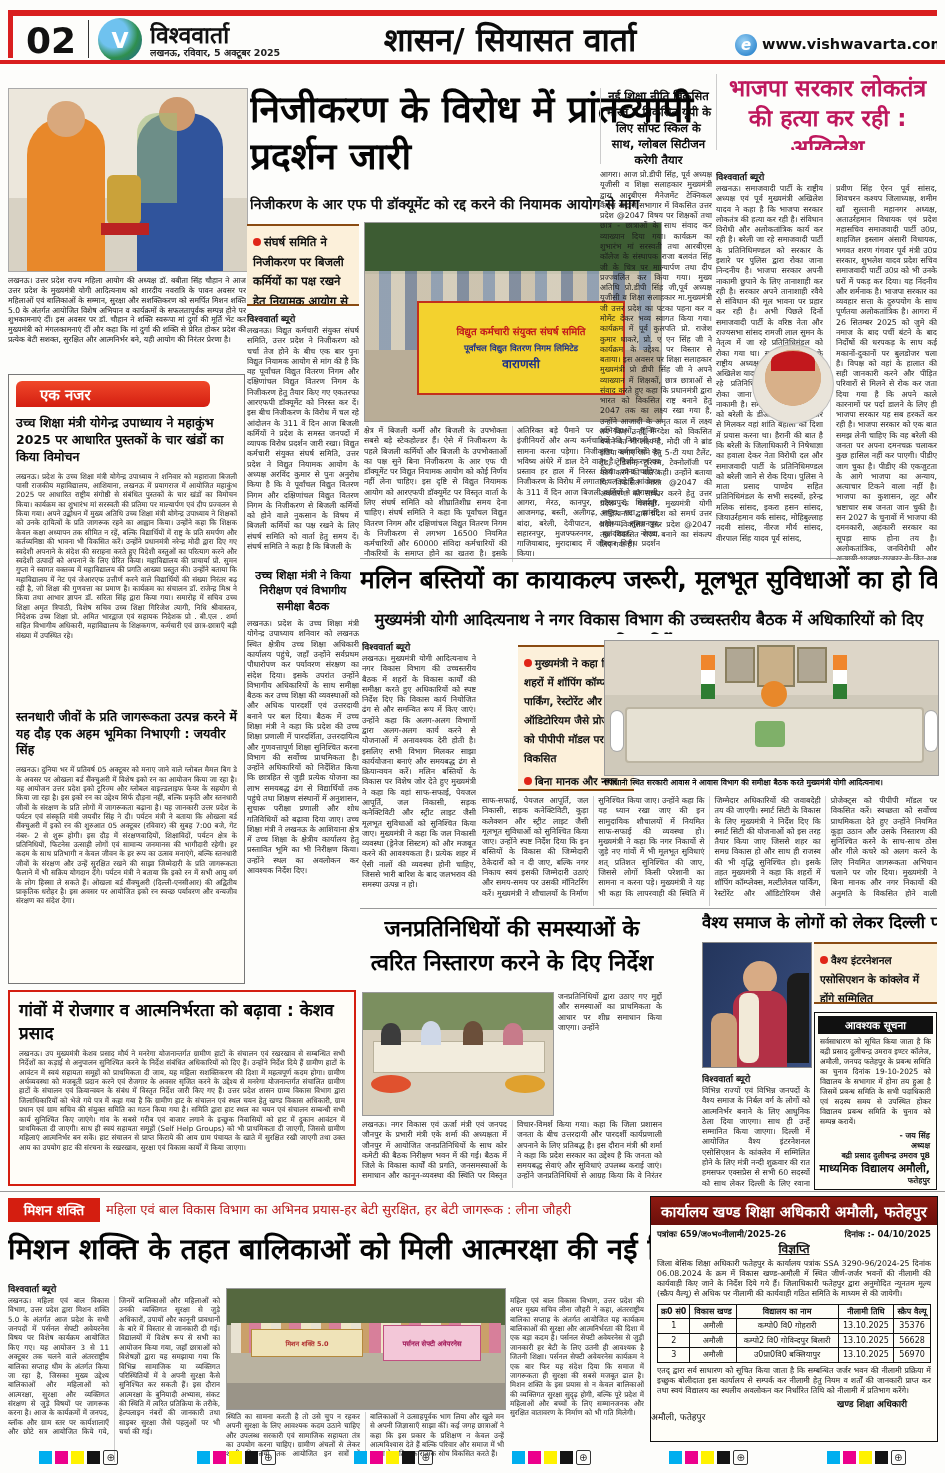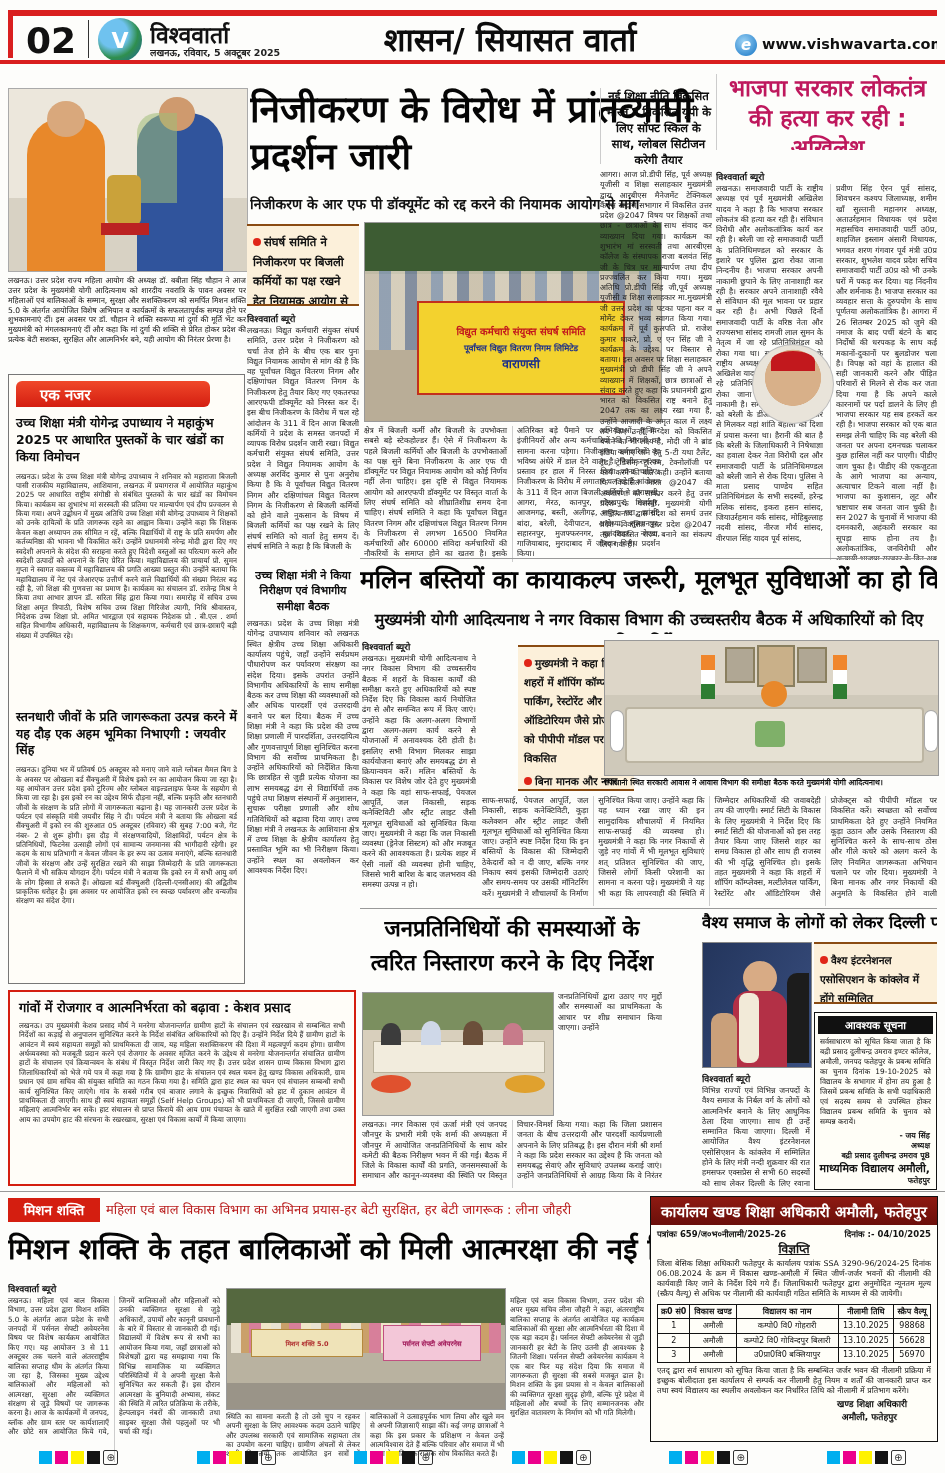--- a/index.html
+++ b/index.html
@@ -54,21 +54,21 @@
 
   <div class="abs" style="left:8px;top:374px;width:237px;height:610px;border:1.5px solid #777;padding:6px 7px;box-sizing:border-box;background:#fffdf8;">
     <div style="width:170px;height:26px;background:linear-gradient(#f0482a,#d41e10);border-radius:6px 6px 6px 0;color:#fff;font-size:15px;font-weight:bold;display:flex;align-items:center;padding-left:24px;">एक नजर</div>
     <div style="margin-top:8px;font-size:12.5px;font-weight:bold;line-height:1.35;color:#0c0c0c;">उच्च शिक्षा मंत्री योगेन्द्र उपाध्याय ने महाकुंभ 2025 पर आधारित पुस्तकों के चार खंडों का किया विमोचन</div>
     <div class="body-xs jt" style="margin-top:6px;height:230px;overflow:hidden;">लखनऊ। प्रदेश के उच्च शिक्षा मंत्री योगेन्द्र उपाध्याय ने शनिवार को महाराजा बिजली पासी राजकीय महाविद्यालय, आशियाना, लखनऊ में प्रयागराज में आयोजित महाकुंभ 2025 पर आधारित राष्ट्रीय संगोष्ठी से संबंधित पुस्तकों के चार खंडों का विमोचन किया। कार्यक्रम का शुभारंभ मां सरस्वती की प्रतिमा पर माल्यार्पण एवं दीप प्रज्वलन से किया गया। अपने उद्बोधन में मुख्य अतिथि उच्च शिक्षा मंत्री योगेन्द्र उपाध्याय ने शिक्षकों को उनके दायित्वों के प्रति जागरूक रहने का आह्वान किया। उन्होंने कहा कि शिक्षक केवल कक्षा अध्यापन तक सीमित न रहें, बल्कि विद्यार्थियों में राष्ट्र के प्रति समर्पण और कर्तव्यनिष्ठा की भावना भी विकसित करें। उन्होंने प्रधानमंत्री नरेन्द्र मोदी द्वारा दिए गए स्वदेशी अपनाने के संदेश की सराहना करते हुए विदेशी वस्तुओं का परित्याग करने और स्वदेशी उत्पादों को अपनाने के लिए प्रेरित किया। महाविद्यालय की प्राचार्या प्रो. सुमन गुप्ता ने स्वागत वक्तव्य में महाविद्यालय की प्रगति आख्या प्रस्तुत की। उन्होंने बताया कि महाविद्यालय में नेट एवं जेआरएफ उत्तीर्ण करने वाले विद्यार्थियों की संख्या निरंतर बढ़ रही है, जो शिक्षा की गुणवत्ता का प्रमाण है। कार्यक्रम का संचालन डॉ. राजेन्द्र मिश्र ने किया तथा आभार ज्ञापन डॉ. सरिता सिंह द्वारा किया गया। समारोह में सचिव उच्च शिक्षा अमृत त्रिपाठी, विशेष सचिव उच्च शिक्षा गिरिजेश त्यागी, निधि श्रीवास्तव, निदेशक उच्च शिक्षा प्रो. अमित भारद्वाज एवं सहायक निदेशक प्रो . बी.एल . शर्मा सहित विभागीय अधिकारी, महाविद्यालय के शिक्षकगण, कर्मचारी एवं छात्र-छात्राएँ बड़ी संख्या में उपस्थित रहे।</div>
     <div style="margin-top:7px;font-size:12.5px;font-weight:bold;line-height:1.35;color:#0c0c0c;">स्तनधारी जीवों के प्रति जागरूकता उत्पन्न करने में यह दौड़ एक अहम भूमिका निभाएगी : जयवीर सिंह</div>
     <div class="body-xs jt" style="margin-top:6px;height:250px;overflow:hidden;">लखनऊ। दुनिया भर में प्रतिवर्ष 05 अक्टूबर को मनाए जाने वाले ग्लोबल मैमल बिग डे के अवसर पर ओखला बर्ड सैंक्चुअरी में विशेष इको रन का आयोजन किया जा रहा है। यह आयोजन उत्तर प्रदेश इको टूरिज्म और ग्लोबल वाइल्डलाइफ फेयर के सहयोग से किया जा रहा है। इस इको रन का उद्देश्य सिर्फ दौड़ना नहीं, बल्कि प्रकृति और स्तनधारी जीवों के संरक्षण के प्रति लोगों में जागरूकता बढ़ाना है। यह जानकारी उत्तर प्रदेश के पर्यटन एवं संस्कृति मंत्री जयवीर सिंह ने दी। पर्यटन मंत्री ने बताया कि ओखला बर्ड सैंक्चुअरी में इको रन की शुरुआत 05 अक्टूबर (रविवार) की सुबह 7:00 बजे, गेट नंबर- 2 से शुरू होगी। इस दौड़ में संरक्षणवादियों, शिक्षाविदों, पर्यटन क्षेत्र के प्रतिनिधियों, फिटनेस उत्साही लोगों एवं सामान्य जनमानस की भागीदारी रहेगी। हर कदम के साथ प्रतिभागी न केवल जीवन के हर रूप का उत्सव मनाएंगे, बल्कि स्तनधारी जीवों के संरक्षण और उन्हें सुरक्षित रखने की साझा जिम्मेदारी के प्रति जागरूकता फैलाने में भी सक्रिय योगदान देंगे। पर्यटन मंत्री ने बताया कि इको रन में सभी आयु वर्ग के लोग हिस्सा ले सकते हैं। ओखला बर्ड सैंक्चुअरी (दिल्ली-एनसीआर) की अद्वितीय प्राकृतिक धरोहर है। इस अवसर पर आयोजित इको रन स्वच्छ पर्यावरण और वन्यजीव संरक्षण का संदेश देगा।</div>
   </div>
 
   <div class="abs" style="left:8px;top:990px;width:348px;height:196px;border:2px solid #d41e10;padding:6px 9px;box-sizing:border-box;background:#fffdf8;">
-    <div style="font-size:13px;font-weight:bold;color:#0c0c0c;">गांवों में रोजगार व आत्मनिर्भरता को बढ़ावा : केशव प्रसाद</div>
+    <div style="font-size:17px;font-weight:bold;color:#0c0c0c;">गांवों में रोजगार व आत्मनिर्भरता को बढ़ावा : केशव प्रसाद</div>
     <div class="body-xs jt" style="margin-top:5px;height:158px;overflow:hidden;">लखनऊ। उप मुख्यमंत्री केशव प्रसाद मौर्य ने मनरेगा योजनान्तर्गत ग्रामीण हाटों के संचालन एवं रखरखाव से सम्बन्धित सभी निर्देशों का कड़ाई से अनुपालन सुनिश्चित करने के निर्देश संबंधित अधिकारियों को दिए हैं। उन्होंने निर्देश दिये हैं ग्रामीण हाटों के आवंटन में स्वयं सहायता समूहों को प्राथमिकता दी जाय, यह महिला सशक्तिकरण की दिशा में महत्वपूर्ण कदम होगा। ग्रामीण अर्थव्यवस्था को मजबूती प्रदान करने एवं रोजगार के अवसर सृजित करने के उद्देश्य से मनरेगा योजनान्तर्गत संचालित ग्रामीण हाटों के संचालन एवं क्रियान्वयन के संबंध में विस्तृत निर्देश जारी किए गए हैं। उत्तर प्रदेश शासन ग्राम्य विकास विभाग द्वारा जिलाधिकारियों को भेजे गये पत्र में कहा गया है कि ग्रामीण हाट के संचालन एवं स्थल चयन हेतु खण्ड विकास अधिकारी, ग्राम प्रधान एवं ग्राम सचिव की संयुक्त समिति का गठन किया गया है। समिति द्वारा हाट स्थल का चयन एवं संचालन सम्बन्धी सभी कार्य सुनिश्चित किए जाएंगे। गांव के सबसे गरीब एवं बाजार लगाने के इच्छुक निवासियों को हाट में दुकान आवंटन में प्राथमिकता दी जाएगी। साथ ही स्वयं सहायता समूहों (Self Help Groups) को भी प्राथमिकता दी जाएगी, जिससे ग्रामीण महिलाएं आत्मनिर्भर बन सकें। हाट संचालन से प्राप्त किराये की आय ग्राम पंचायत के खाते में सुरक्षित रखी जाएगी तथा उक्त आय का उपयोग हाट की संरचना के रखरखाव, सुरक्षा एवं विकास कार्यों में किया जाएगा।</div>
   </div>
 
   <div class="abs" style="left:250px;top:86px;width:462px;height:104px;font-size:37px;font-weight:800;line-height:1.28;color:#050505;">निजीकरण के विरोध में प्रांतव्यापी प्रदर्शन जारी</div>
   <div class="abs" style="left:250px;top:194px;width:462px;height:22px;font-size:14px;font-weight:bold;color:#111;">निजीकरण के आर एफ पी डॉक्यूमेंट को रद्द करने की नियामक आयोग से मांग</div>
 
   <div class="abs hl-box" style="left:247px;top:224px;width:112px;height:82px;box-sizing:border-box;">
     <span class="red-dot"></span><span class="hl-text">संघर्ष समिति ने निजीकरण पर बिजली कर्मियों का पक्ष रखने हेतु नियामक आयोग से मांगा समय</span>
   </div>
 
@@ -202,41 +202,41 @@
           <th>नीलामी तिथि</th>
           <th>स्क्रैप वैल्यू</th>
         </tr>
       </thead>
       <tbody>
         <tr>
           <td>1</td>
           <td>अमौली</td>
           <td>कम्पो0 वि0 गोहरारी</td>
           <td>13.10.2025</td>
-          <td>98868</td>
+          <td>35376</td>
         </tr>
         <tr>
           <td>2</td>
           <td>अमौली</td>
           <td>कम्पो2 वि0 गोविन्दपुर बिलारी</td>
           <td>13.10.2025</td>
           <td>56628</td>
         </tr>
         <tr>
           <td>3</td>
           <td>अमौली</td>
           <td>उ0प्रा0वि0 बक्लियापुर</td>
           <td>13.10.2025</td>
           <td>56970</td>
         </tr>
       </tbody>
     </table>
     <div class="jt" style="padding:1px 6px;font-size:7.8px;line-height:1.3;">एतद् द्वारा सर्व साधारण को सूचित किया जाता है कि सम्बन्धित जर्जर भवन की नीलामी प्रक्रिया में इच्छुक बोलीदाता इस कार्यालय से सम्पर्क कर नीलामी हेतु नियम व शर्तों की जानकारी प्राप्त कर तथा स्वयं विद्यालय का स्थलीय अवलोकन कर निर्धारित तिथि को नीलामी में प्रतिभाग करेंगे।</div>
     <div style="text-align:right;padding-right:30px;font-size:9px;font-weight:bold;">खण्ड शिक्षा अधिकारी</div>
-    <div style="text-align:right;padding-right:40px;font-size:9px;font-weight:bold;">अमौली, फतेहपुर</div>
+    <div style="text-align:left;padding-right:40px;font-size:9px;font-weight:normal;">अमौली, फतेहपुर</div>
   </div>
 
   <div class="abs" style="left:0px;top:1448px;width:945px;height:18px;display:flex;justify-content:space-around;align-items:center;">
     <div class="regset">
         <span class="regsq" style="background:#00aeef;"></span>
         <span class="regsq" style="background:#ec008c;"></span>
         <span class="regsq" style="background:#fff200;"></span>
         <span class="regsq" style="background:#141414;"></span>
         <span class="regtarget">⊕</span>
       </div>

